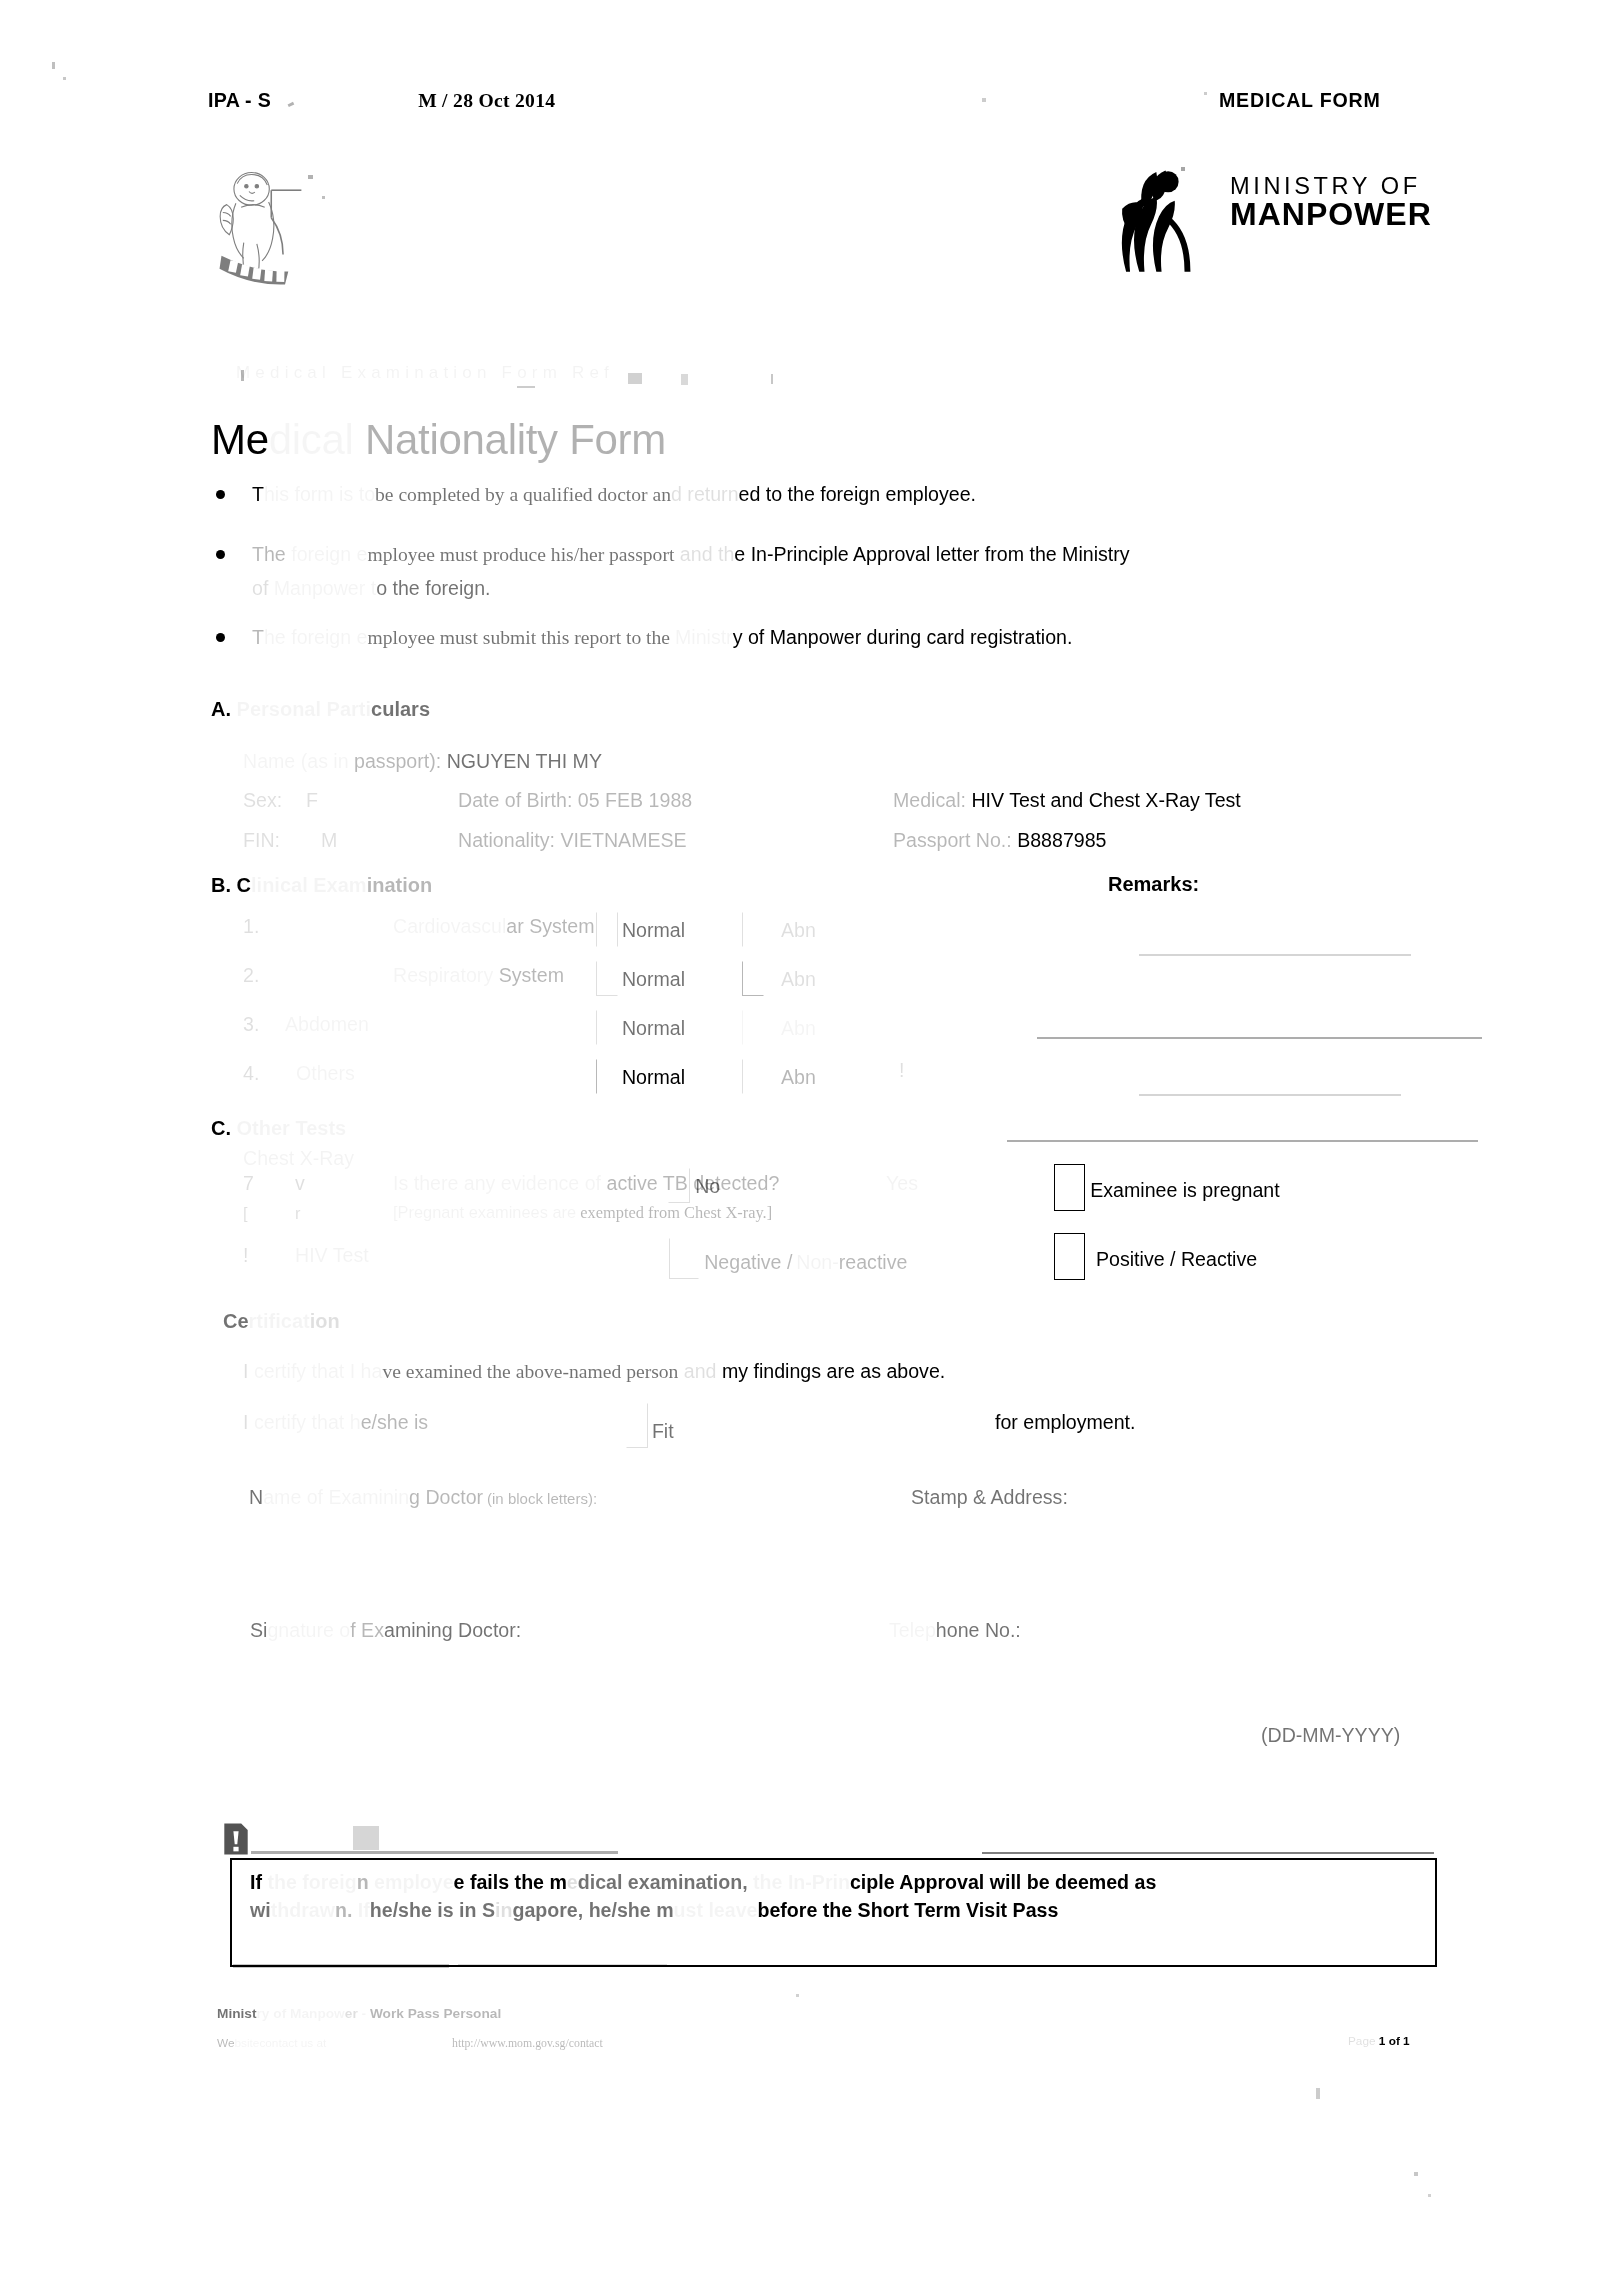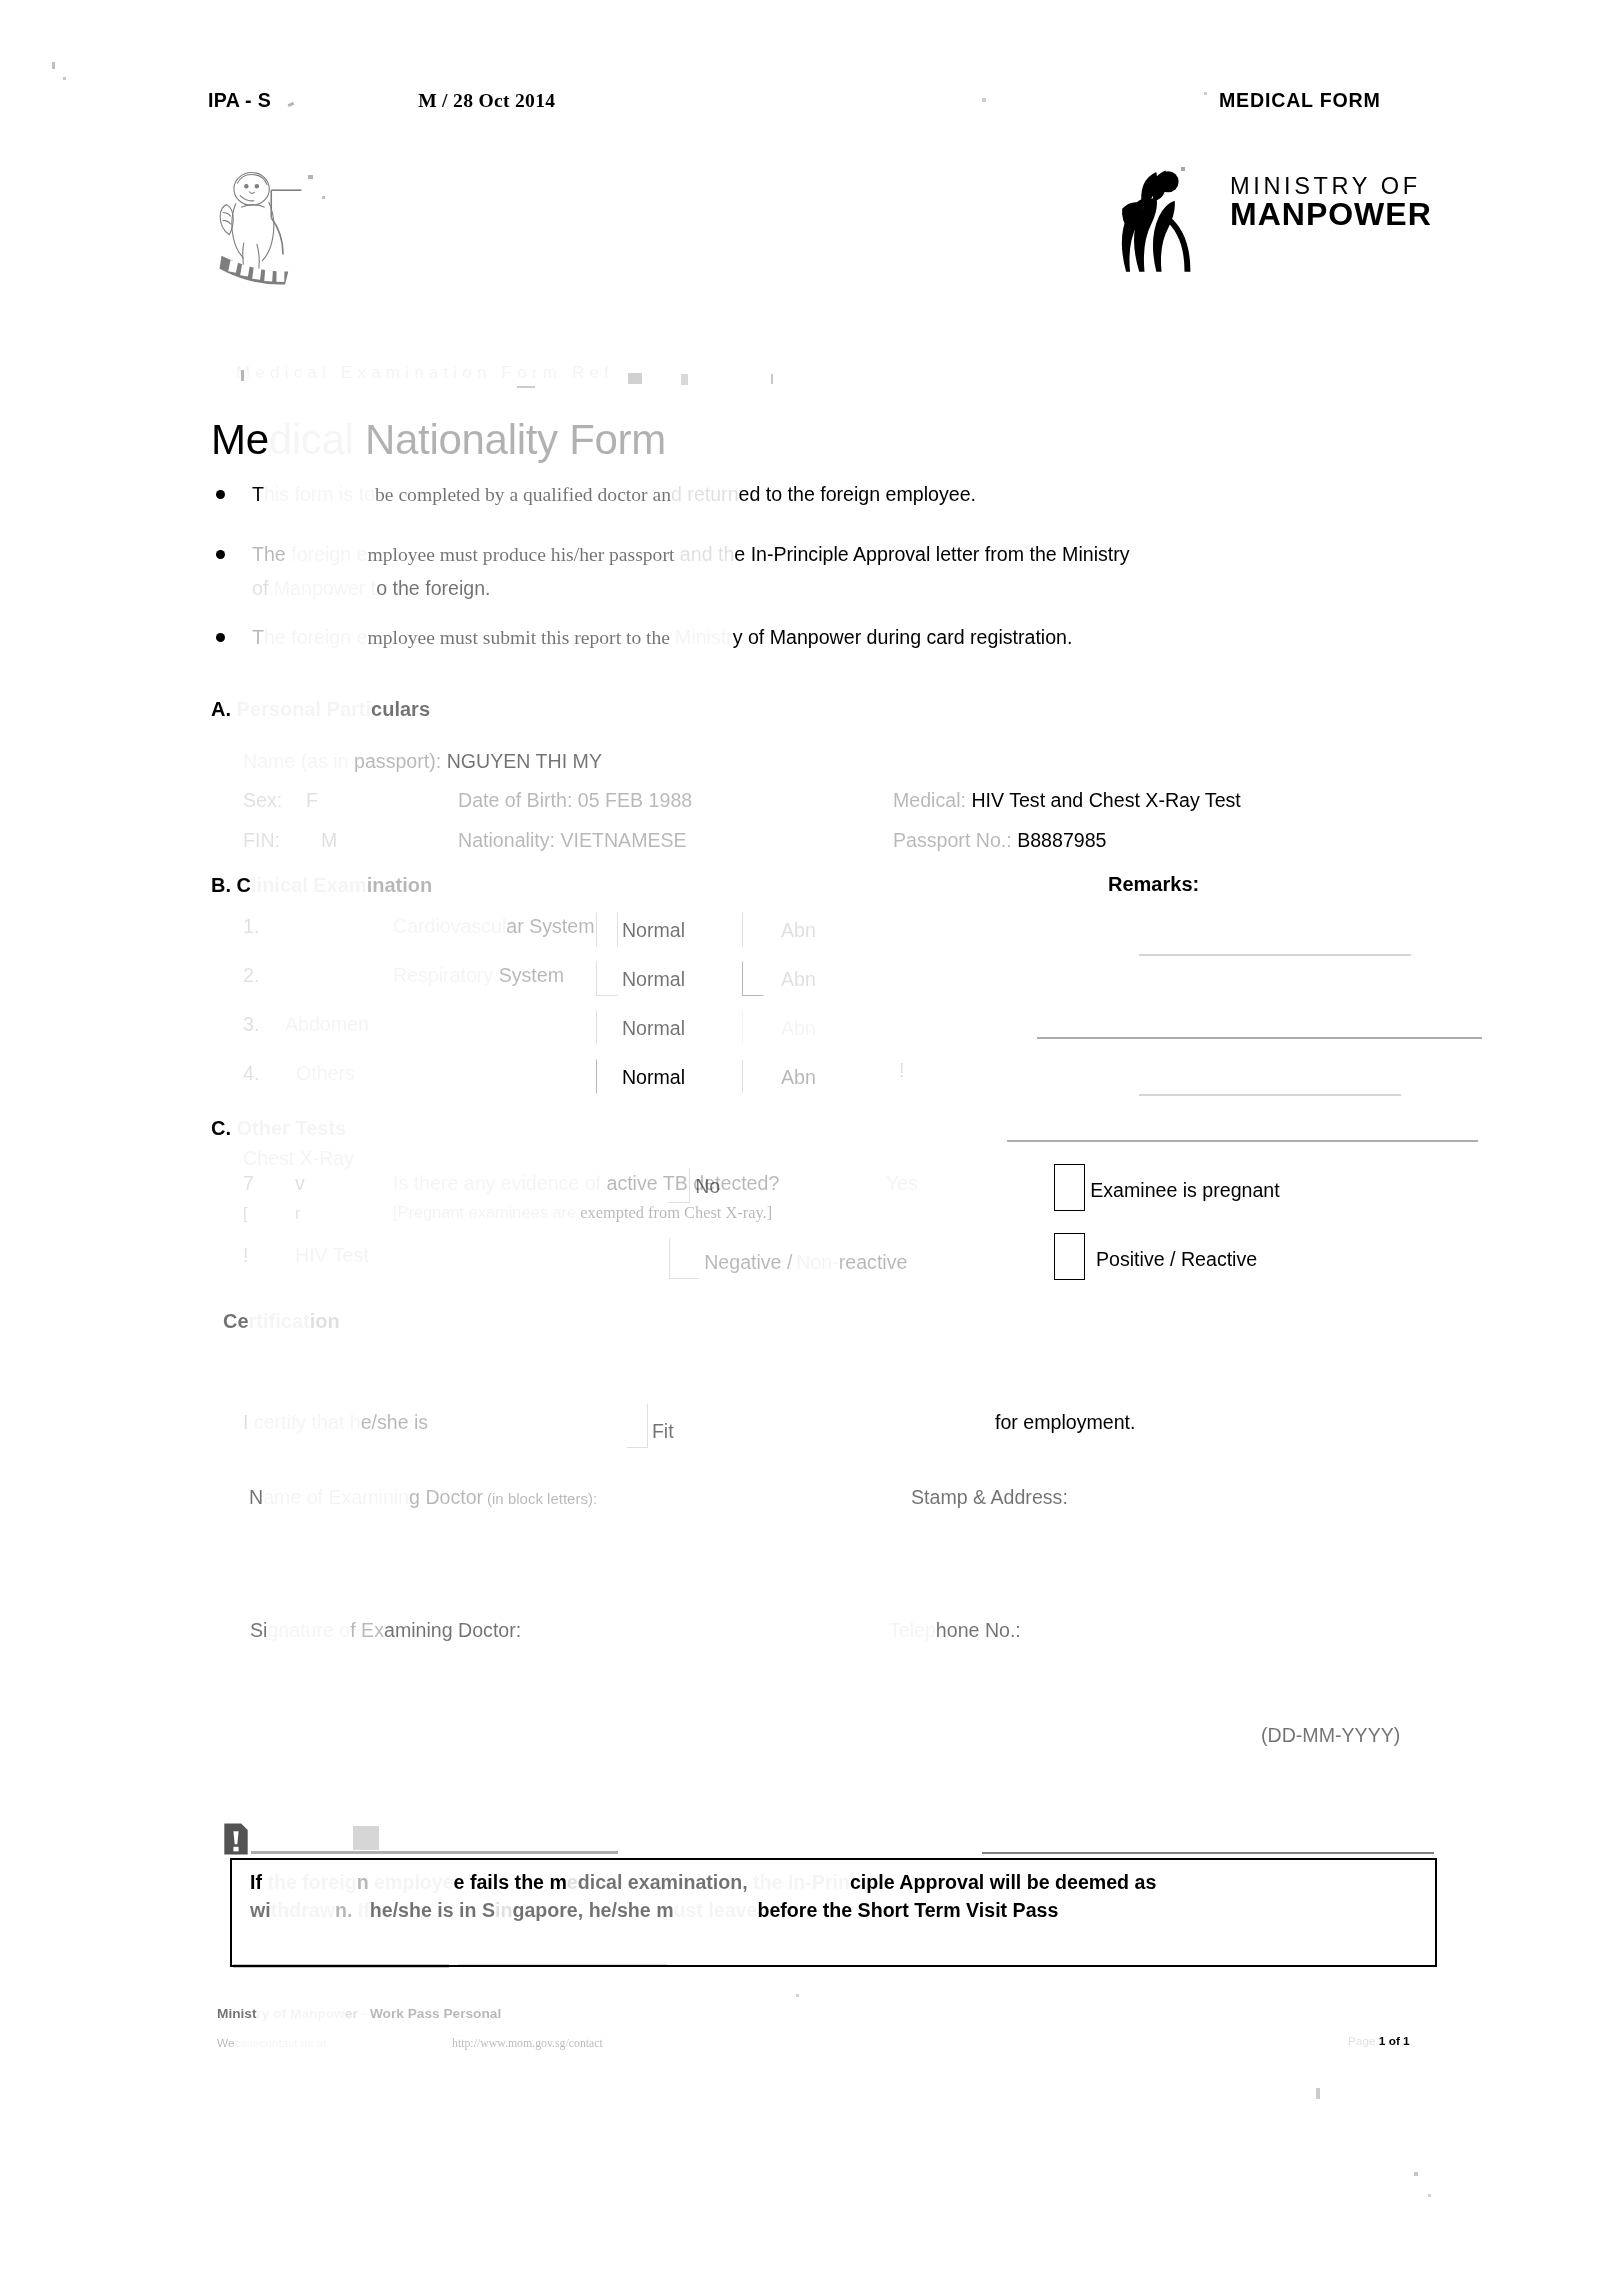--- a/index.html
+++ b/index.html
@@ -375,20 +375,23 @@
     <span class="cbox wide cb-lb d3"></span><span class="d2" style="margin-left:5.2px">Negative /</span><span class="ghost" style="margin-left:3.9px">Non-</span><span class="d2">reactive</span>
   </div>
   <div class="abs frow nowrap" style="left:1054px;top:1233px;">
     <span class="cbox big"></span><span class="d0" style="margin-left:11px">Positive / Reactive</span>
   </div>
 
   <div class="abs sect-head nowrap" style="left:223px;top:1310px;">
     <span class="d1">Ce</span><span class="d4">rtificat</span><span class="d3">ion</span>
   </div>
 
+  <div class="abs frow nowrap" style="left:243px;top:1360px;">
+    <span class="d3">I</span><span class="d4"> certify that I ha</span><span class="d1 blur-s">ve examined the above-named person</span><span class="d3"> and</span><span class="d0"> my findings are as above.</span>
+  </div>
 
   <div class="abs frow nowrap" style="left:243px;top:1411px;">
     <span class="d3">I</span><span class="d4"> certify that h</span><span class="d2">e/she is</span>
   </div>
   <div class="abs frow nowrap" style="left:626px;top:1403px;">
     <span class="cbox cb-rb d3" style="height:45px"></span><span class="d1" style="margin-left:3.9px">Fit</span>
   </div>
   <div class="abs frow nowrap d0" style="left:995px;top:1411px;">for employment.</div>
 
   <div class="abs frow nowrap" style="left:249px;top:1486px;">

